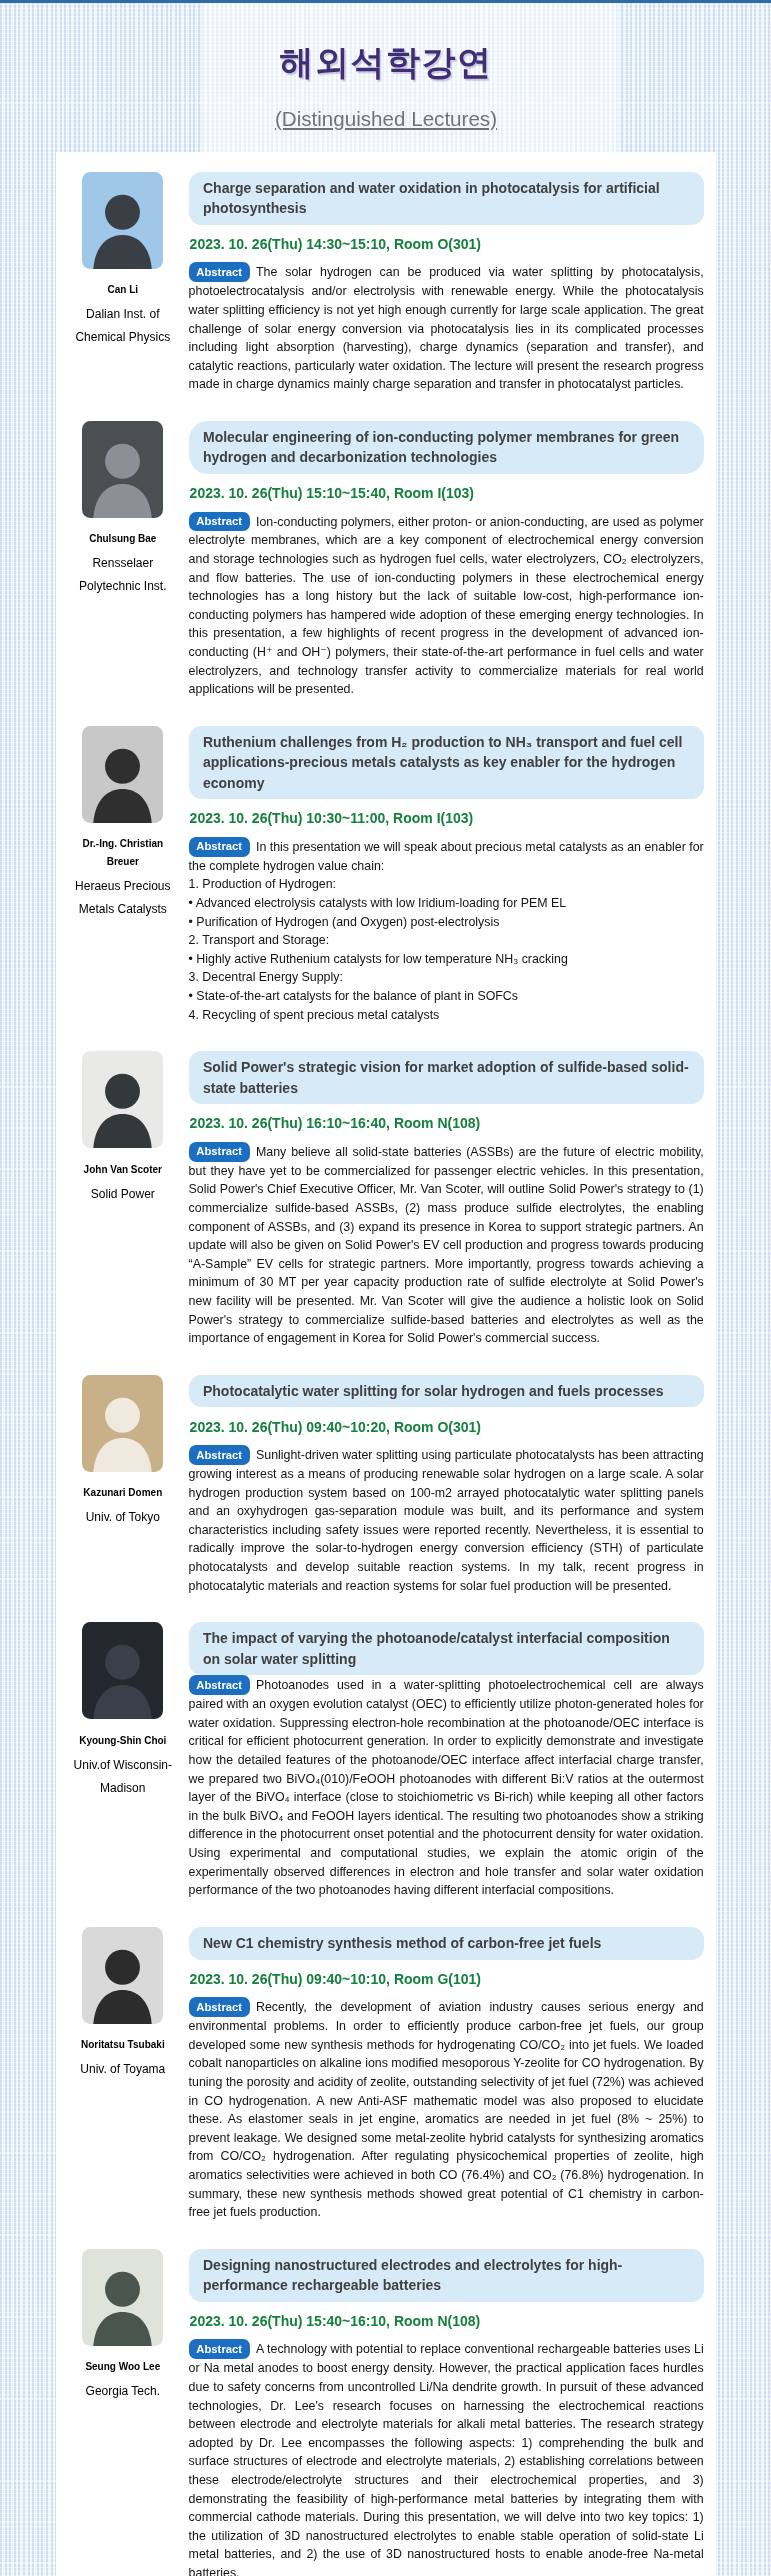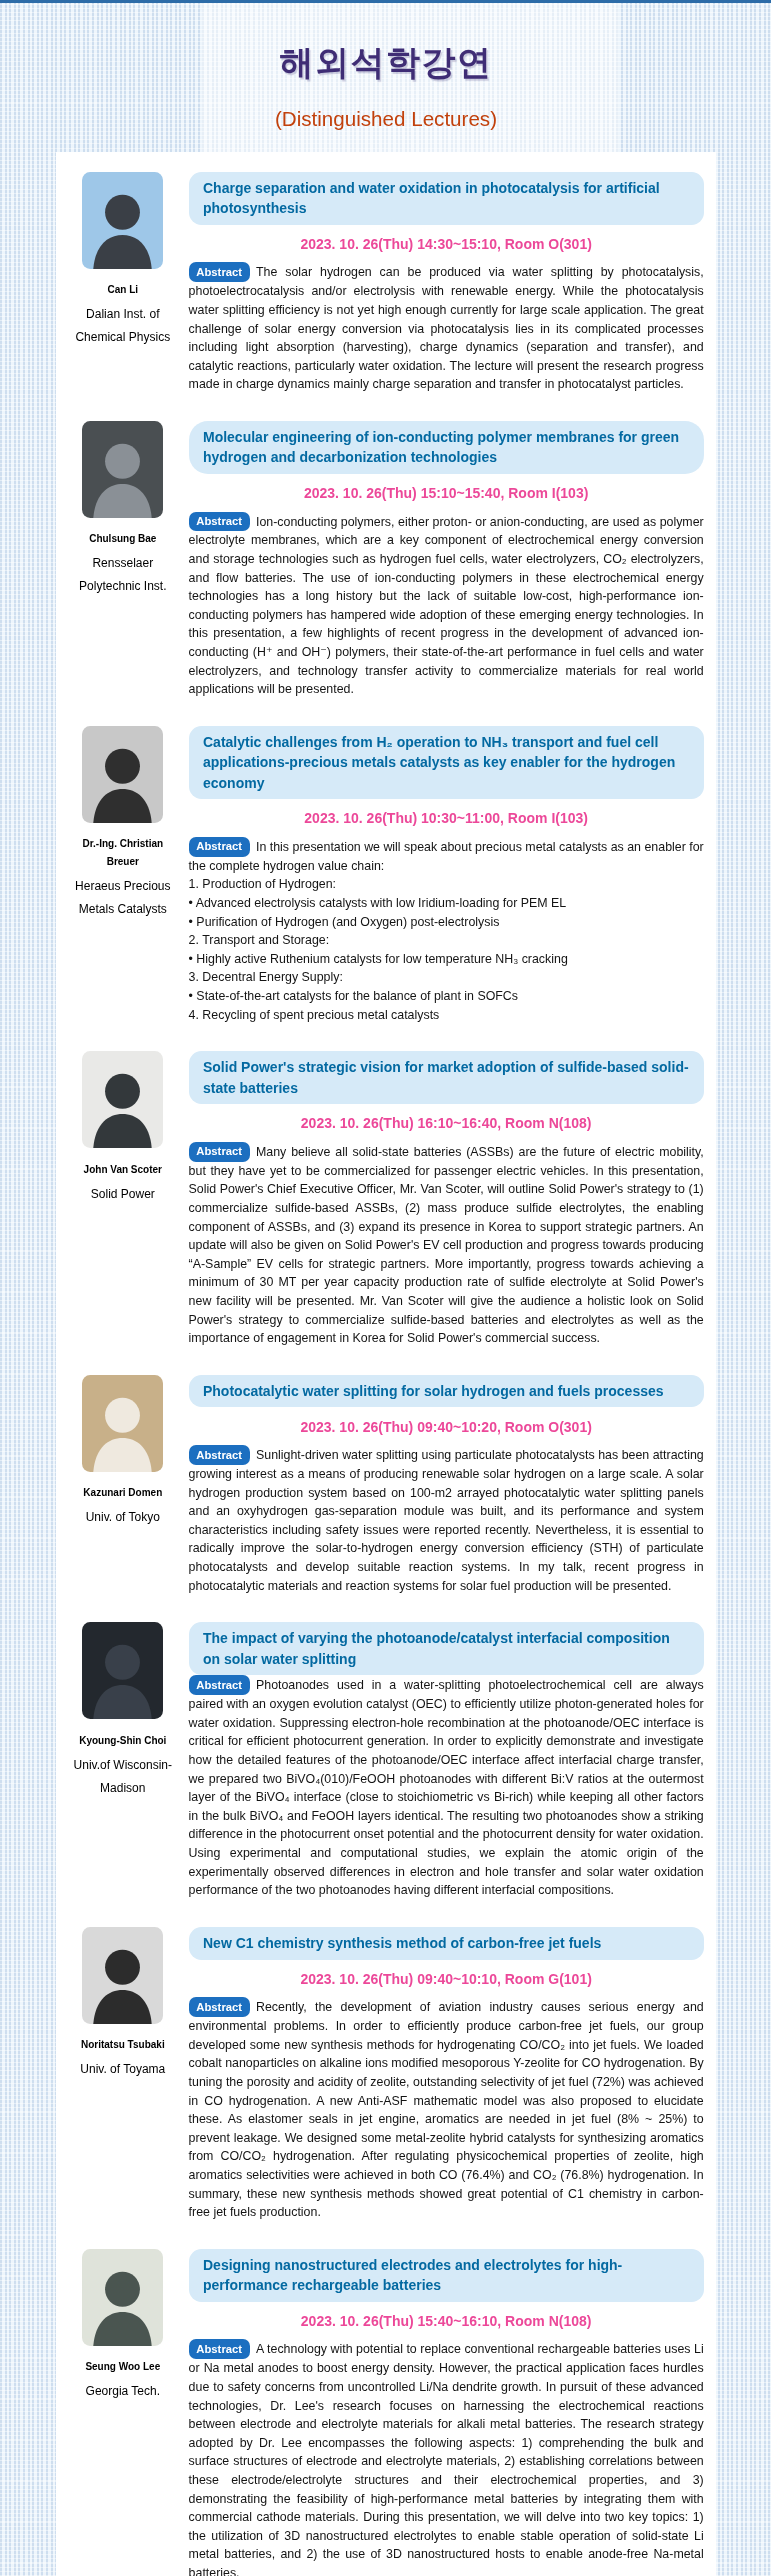--- a/index.html
+++ b/index.html
@@ -23,35 +23,35 @@
     padding:19.6px 11.3px 31px 10.3px;box-sizing:border-box;}
 
   .lecture{display:flex;align-items:flex-start;margin-bottom:27px;}
   .lec-left{flex:0 0 113px;text-align:center;}
   .photo{width:81px;height:97px;border-radius:8.2px;margin:0 auto 12.4px;overflow:hidden;display:block;}
   .photo svg{display:block;width:100%;height:100%;}
   .speaker-name{font-size:10px;font-weight:bold;line-height:1.8;margin:0 2.1px 4.1px;}
   .speaker-affil{font-size:12px;line-height:1.9;margin:0 1px;}
   .lec-right{flex:1;min-width:0;padding-left:9.3px;padding-right:1px;box-sizing:border-box;}
   .title-bar{background:#d6eaf8;border-radius:12.4px;padding:6.2px 14.4px;
-    font-size:14px;font-weight:bold;line-height:1.45;color:#0369a1;}
-  .date-line{text-align:center;font-size:14px;font-weight:bold;color:#ec4899;margin:11.3px 1px 10.3px;}
+    font-size:14px;font-weight:bold;line-height:1.45;color:#404040;}
+  .date-line{text-align:left;font-size:14px;font-weight:bold;color:#15803d;margin:11.3px 1px 10.3px;}
   .abstract{font-size:12.4px;line-height:1.5;text-align:justify;color:#141414;white-space:pre-line;}
   .abstract-badge{display:inline-block;background:#1c6fc0;color:#fff;font-size:11.3px;font-weight:bold;
     padding:1.5px 7.7px;border-radius:7px;margin-right:6.2px;white-space:nowrap;vertical-align:baseline;}
 </style>
 </head>
 <body>
 
 <div class="top-line" style="background: rgb(45, 108, 168);"></div>
 <div class="center-band"></div>
 
 <header>
   <h1 class="page-title" style="color: rgb(63, 45, 117);">해외석학강연</h1>
-  <div class="page-subtitle" style="color: #c2410c;">(Distinguished Lectures)</div>
+  <div class="page-subtitle" style="color: #737373; text-decoration: underline;">(Distinguished Lectures)</div>
 </header>
 
 <main class="card">
   <div>
   <section class="lecture">
     <div class="lec-left">
       <span class="photo">
         <svg viewBox="0 0 158 188" preserveAspectRatio="none">
           <rect x="0" y="0" width="158" height="188" fill="#9ec7e8"></rect>
           <circle cx="79" cy="78" r="34" fill="#3a3f46"></circle>
@@ -93,21 +93,21 @@
         <svg viewBox="0 0 158 188" preserveAspectRatio="none">
           <rect x="0" y="0" width="158" height="188" fill="#c8c8c8"></rect>
           <circle cx="79" cy="78" r="34" fill="#2f2f2f"></circle>
           <path d="M22 188 C26 140 52 122 79 122 C106 122 132 140 136 188 Z" fill="#2f2f2f"></path>
         </svg>
       </span>
       <div class="speaker-name">Dr.-Ing. Christian Breuer</div>
       <div class="speaker-affil">Heraeus Precious Metals Catalysts</div>
     </div>
     <div class="lec-right">
-      <div class="title-bar" style="background: rgb(214, 234, 248);">Catalytic challenges from H₂ operation to NH₃ transport and fuel cell applications-precious metals catalysts as key enabler for the hydrogen economy</div>
+      <div class="title-bar" style="background: rgb(214, 234, 248);">Ruthenium challenges from H₂ production to NH₃ transport and fuel cell applications-precious metals catalysts as key enabler for the hydrogen economy</div>
       <div class="date-line">2023. 10. 26(Thu) 10:30~11:00, Room I(103)</div>
       <div class="abstract"><span class="abstract-badge" style="background: rgb(28, 111, 192);">Abstract</span><span>In this presentation we will speak about precious metal catalysts as an enabler for the complete hydrogen value chain:
 1. Production of Hydrogen:
     • Advanced electrolysis catalysts with low Iridium-loading for PEM EL
     • Purification of Hydrogen (and Oxygen) post-electrolysis
 2. Transport and Storage:
     • Highly active Ruthenium catalysts for low temperature NH₃ cracking
 3. Decentral Energy Supply:
     • State-of-the-art catalysts for the balance of plant in SOFCs
 4. Recycling of spent precious metal catalysts</span></div>

